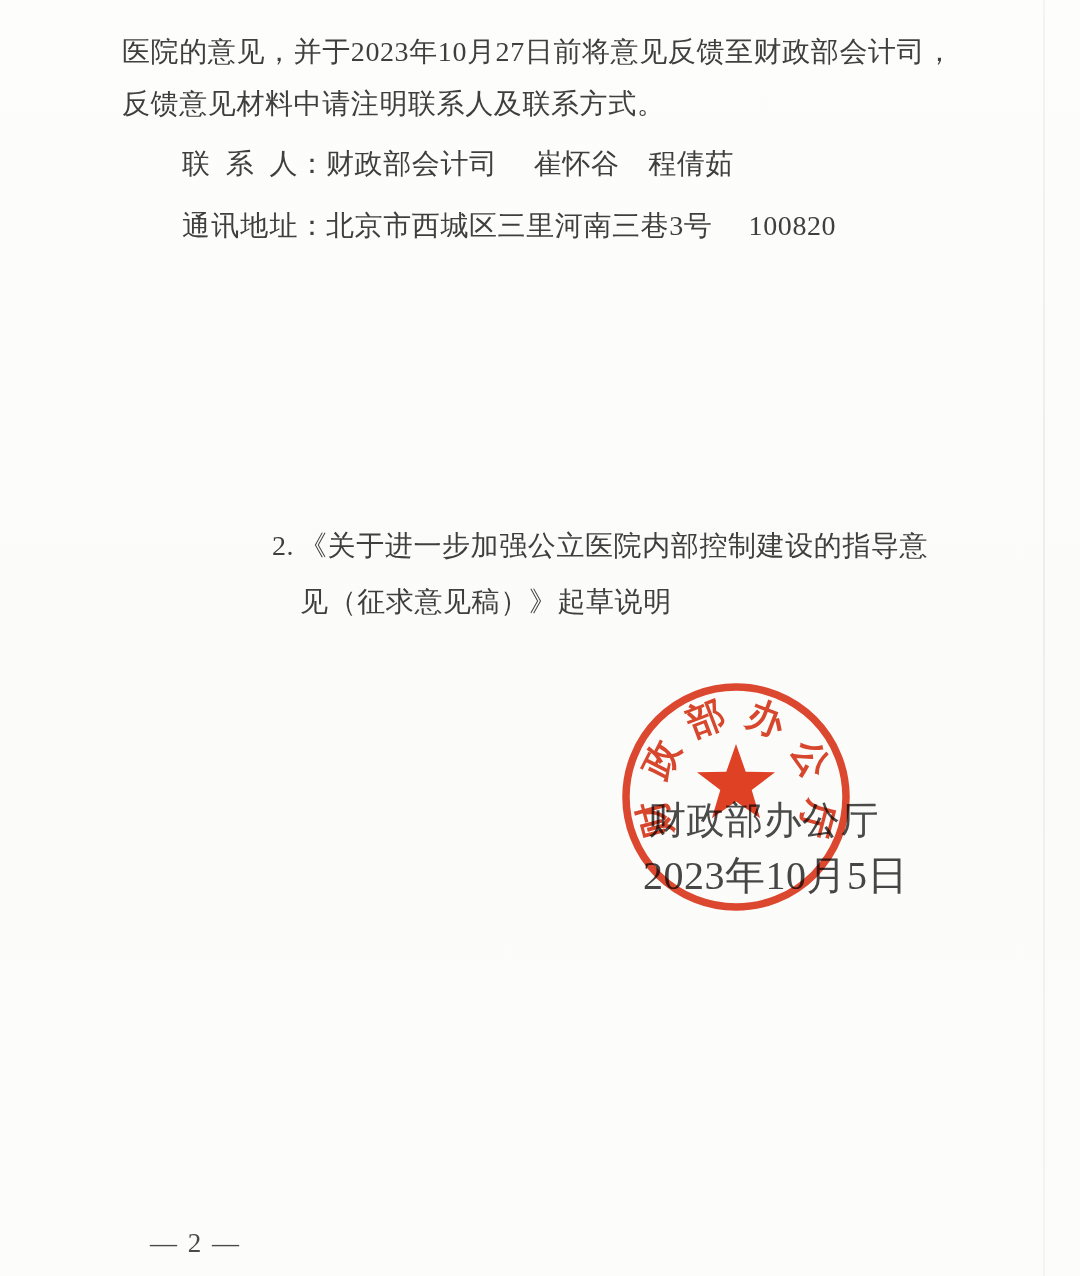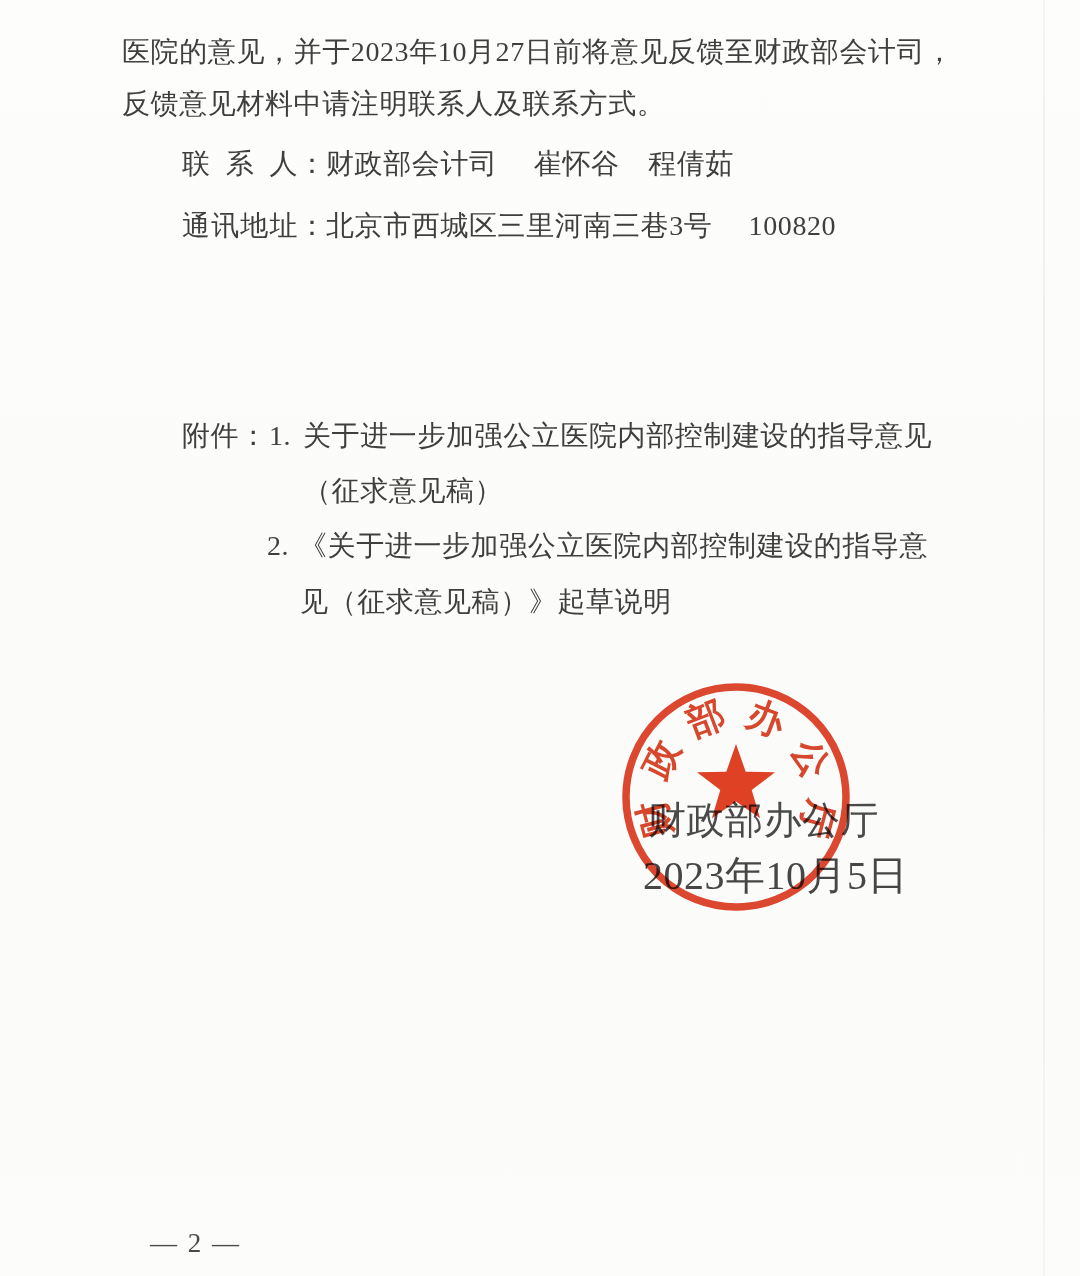--- a/index.html
+++ b/index.html
@@ -40,21 +40,21 @@
     text-align: justify; text-align-last: justify;
     vertical-align: top;
   }
   .c-colon { display: inline-block; width: 28px; }
   .c-value { display: inline-block; }
 
   .att-line1 { left: 182px; top: 420px; }
   .att-label  { display: inline-block; width: 87px; }
   .att-num    { display: inline-block; width: 34px; }
   .att-item1-line2 { left: 303px; top: 475px; }
-  .att-line3 { left: 267px; top: 530px; }
+  .att-line3 { left: 267px; top: 530px; text-align: center; }
   .att-num2  { display: inline-block; width: 32px; }
   .att-item2-line2 { left: 300px; top: 586px; }
 
   .seal-svg {
     position: absolute; left: 584px; top: 645px;
     width: 304px; height: 304px;
     mix-blend-mode: multiply;
     opacity: 0.93;
   }
   .seal-arc-char {
@@ -87,24 +87,20 @@
   <div class="txt body-line1">医院的意见，并于2023年10月27日前将意见反馈至财政部会计司，</div>
   <div class="txt body-line2">反馈意见材料中请注明联系人及联系方式。</div>
 
   <div class="txt contact-row r0">
     <span class="c-label">联系人</span><span class="c-colon">：</span><span class="c-value">财政部会计司　 崔怀谷　程倩茹</span>
   </div>
   <div class="txt contact-row r1">
     <span class="c-label">通讯地址</span><span class="c-colon">：</span><span class="c-value">北京市西城区三里河南三巷3号　 100820</span>
   </div>
 
-  <div class="txt att-line1">
-    <span class="att-label">附件：</span><span class="att-num">1.</span><span>关于进一步加强公立医院内部控制建设的指导意见</span>
-  </div>
-  <div class="txt att-item1-line2">（征求意见稿）</div>
   <div class="txt att-line3">
     <span class="att-num2">2.</span><span>《关于进一步加强公立医院内部控制建设的指导意</span>
   </div>
   <div class="txt att-item2-line2">见（征求意见稿）》起草说明</div>
 
   <svg class="seal-svg" viewBox="0 0 304 304" xmlns="http://www.w3.org/2000/svg">
     <circle cx="152" cy="152" r="110" fill="none" stroke="#dd3b20" stroke-width="7.5"></circle>
     <polygon fill="#e03314" points="152,99 161.7,126.7 191,127.3 167.7,145.1 176.1,173.2 152,156.5 127.9,173.2 136.3,145.1 113,127.3 142.3,126.7"></polygon>
     <g fill="#d83a1e">
       <text class="seal-arc-char" x="152" y="152" text-anchor="middle" dominant-baseline="central" transform="rotate(-105 152 152) translate(0 -84)">财</text>

